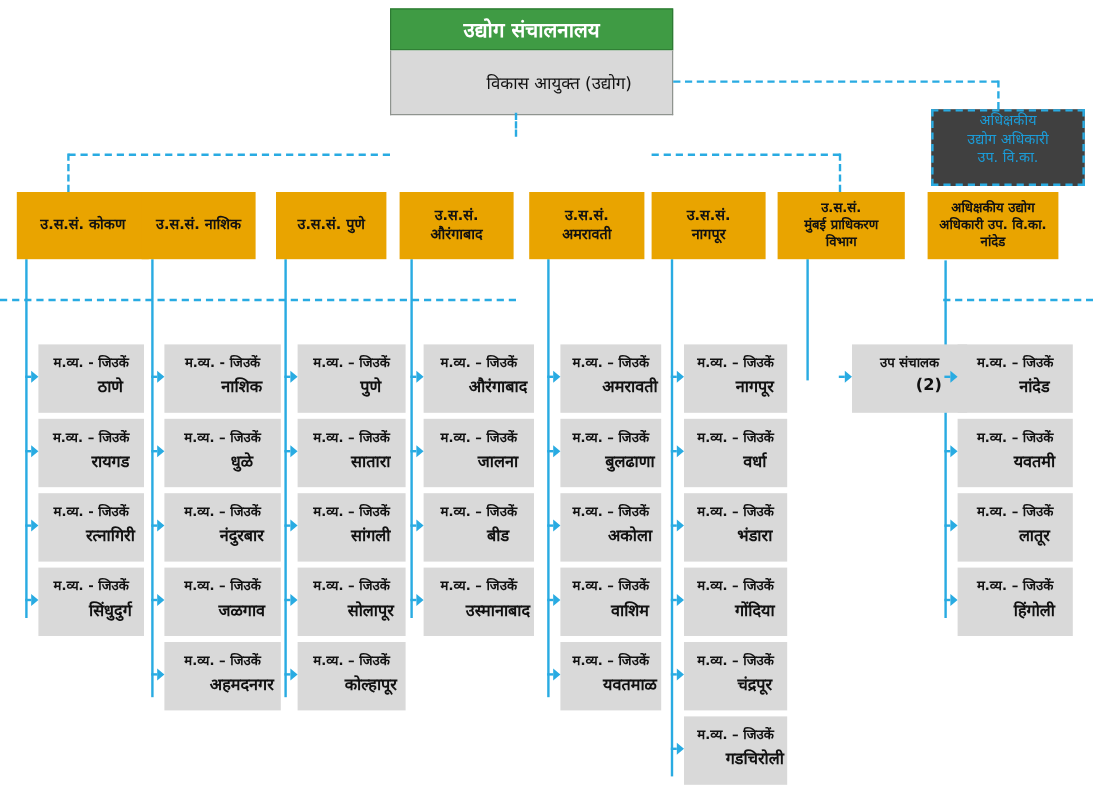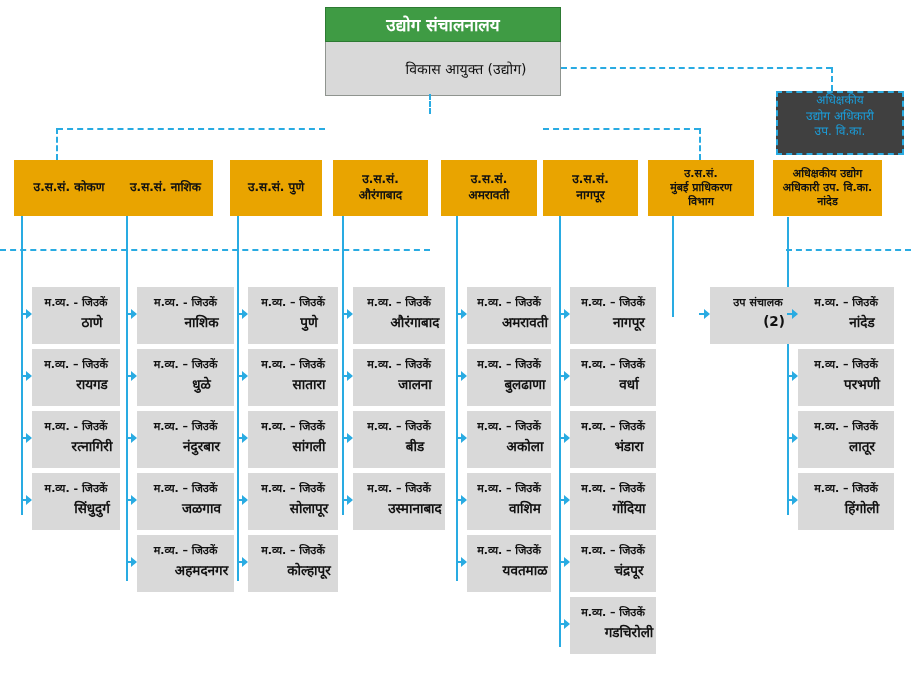--- a/index.html
+++ b/index.html
@@ -286,21 +286,21 @@
 
   <div class="col" style="left:798px;width:96px;">
     <div class="child">
         <span class="arrow"></span>
         <div class="l1">म.व्य. – जिउकें</div>
         <div class="l2">नांदेड</div>
       </div>
     <div class="child">
         <span class="arrow"></span>
         <div class="l1">म.व्य. – जिउकें</div>
-        <div class="l2">परभणी</div>
+        <div class="l2">यवतमी</div>
       </div>
     <div class="child">
         <span class="arrow"></span>
         <div class="l1">म.व्य. – जिउकें</div>
         <div class="l2">लातूर</div>
       </div>
     <div class="child">
         <span class="arrow"></span>
         <div class="l1">म.व्य. – जिउकें</div>
         <div class="l2">हिंगोली</div>

